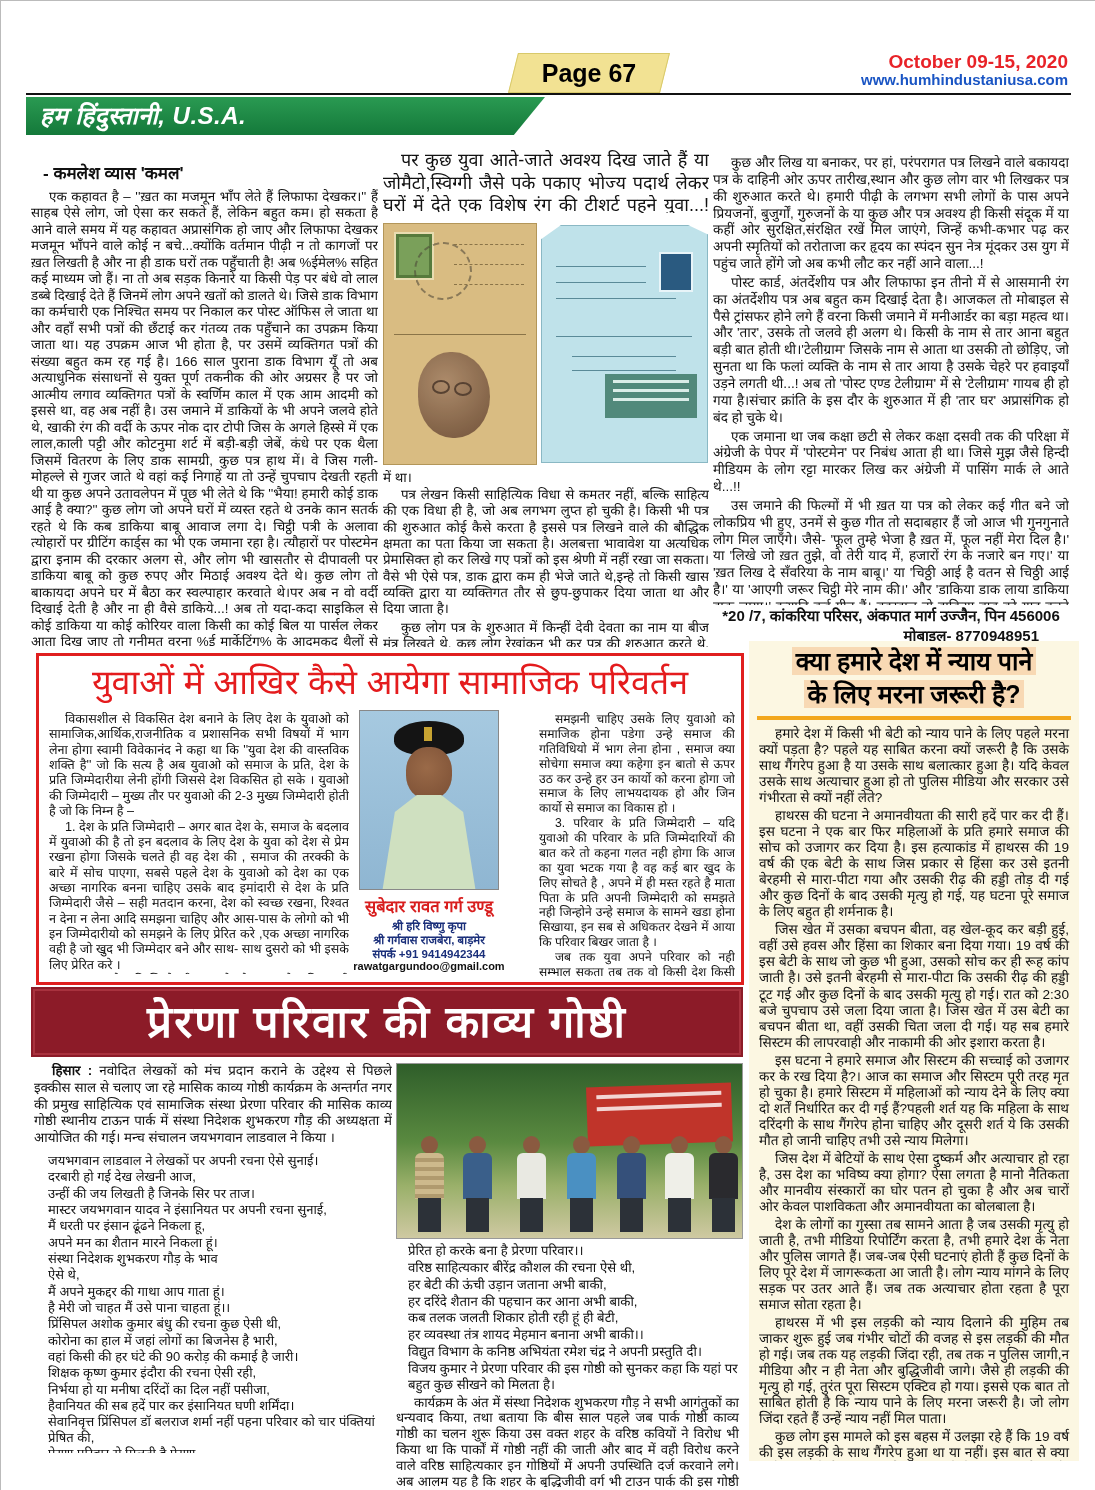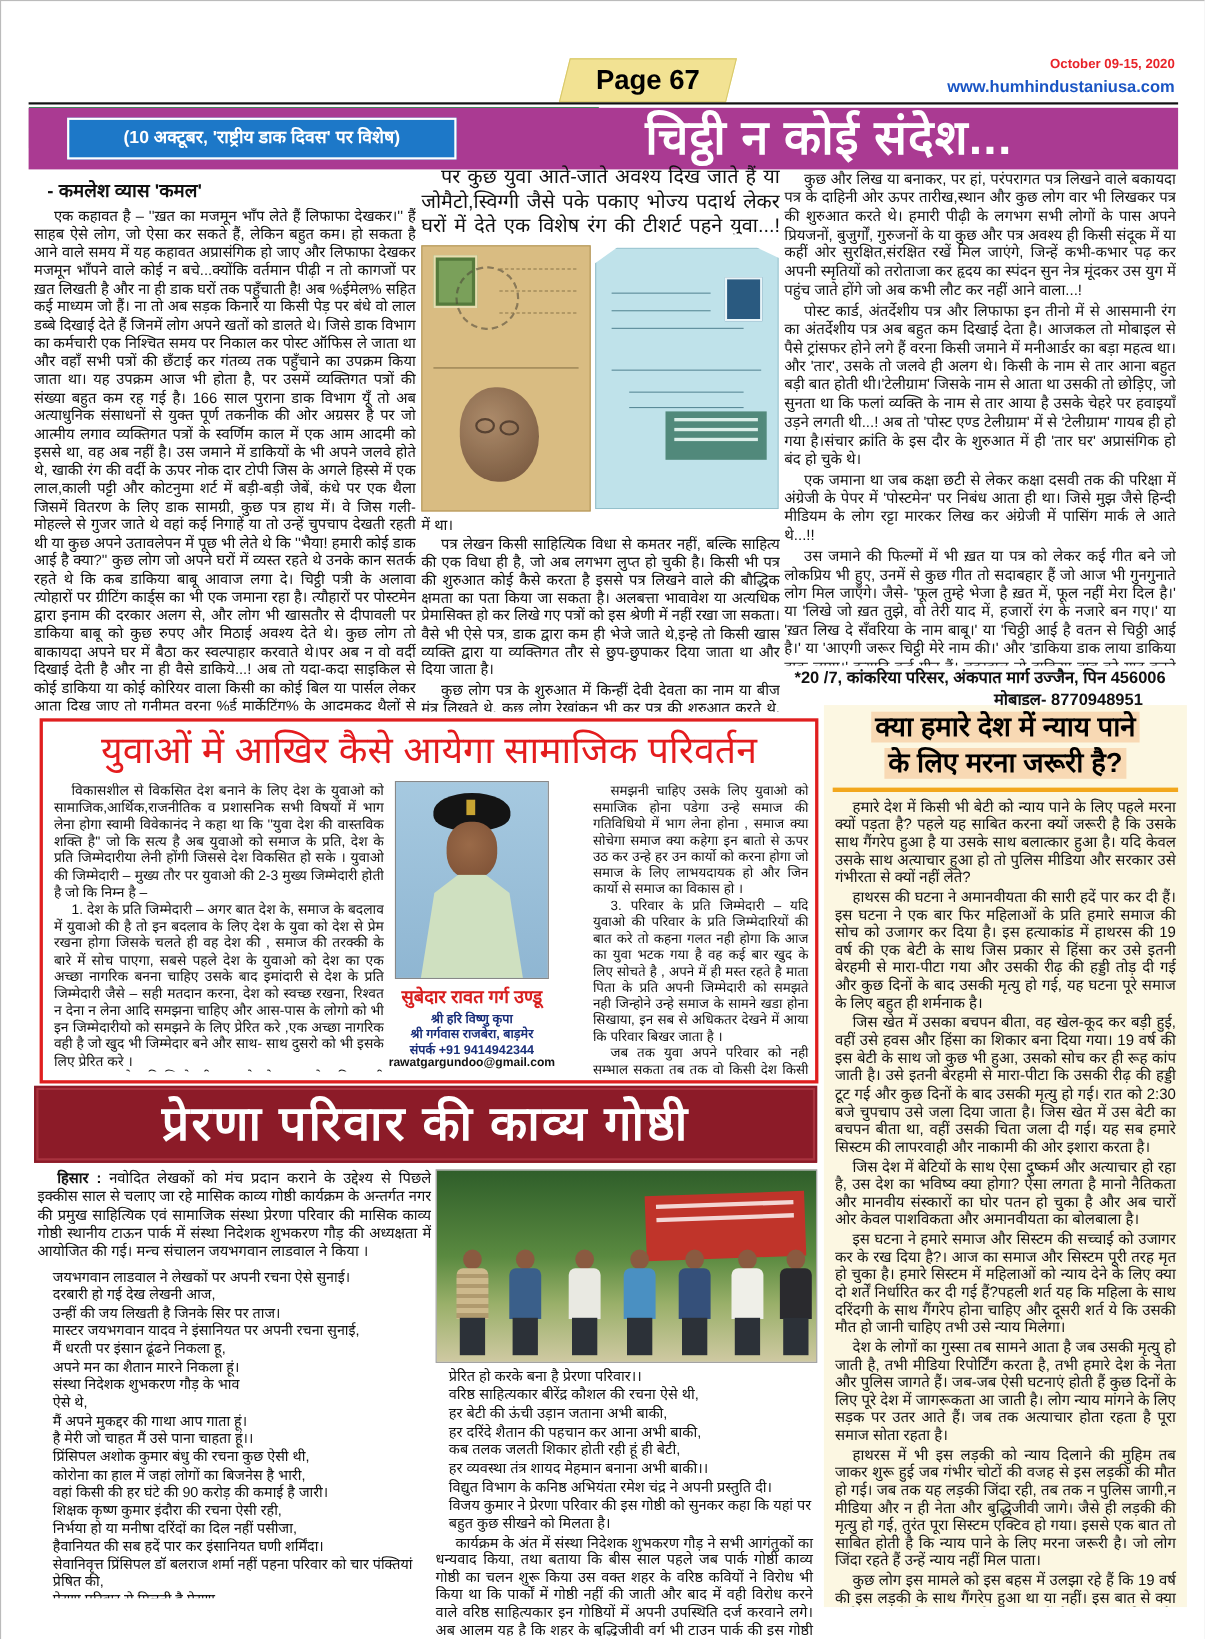--- a/index.html
+++ b/index.html
@@ -9,21 +9,21 @@
   
   .masthead{position:absolute;left:25px;top:52px;width:505px;height:38px;
         background:linear-gradient(180deg,#2a9a52,#14793a);
         clip-path:polygon(0 0,100% 0,94% 100%,0 100%);
         color:#fff;font-weight:bold;font-size:24px;line-height:38px;padding-left:14px;
         font-style:italic;letter-spacing:.5px;margin-top:44px;}
   .pagebox{position:absolute;left:512px;top:52px;width:150px;height:38px;background:#f2e293;
         transform:skewX(-14deg);border:1px solid #d8c96a;}
   .pagebox span{display:block;transform:skewX(14deg);text-align:center;font-weight:bold;
         font-size:25px;line-height:38px;color:#000;}
-  .issuedate{position:absolute;right:28px;top:50px;color:#e82328;font-weight:bold;font-size:12px;text-align:right;}
+  .issuedate{position:absolute;right:28px;top:50px;color:#e82328;font-weight:bold;font-size:19px;text-align:right;}
   .website{position:absolute;right:28px;top:70px;color:#1a55c4;font-weight:bold;font-size:15px;text-align:left;}
   .hrule{position:absolute;left:25px;top:92px;width:1045px;height:2px;background:#111;}
   
   .leadband{position:absolute;left:25px;top:97px;width:1045px;height:56px;background:#aa3a92;}
   .kicker{position:absolute;left:35px;top:9px;width:350px;height:34px;background:#1d78c8;
         border:2px solid #fff;color:#fff;font-weight:bold;font-size:16px;line-height:34px;text-align:center;}
   .leadhead{position:absolute;left:420px;top:0;width:615px;height:56px;color:#fff;font-weight:bold;
         font-size:44px;line-height:56px;text-align:center;letter-spacing:1px;}
   
   .byline{position:absolute;left:42px;top:160px;font-weight:bold;font-size:17px;}
@@ -103,24 +103,20 @@
 <div id="page">
 
   <div class="masthead">हम हिंदुस्तानी, U.S.A.</div>
   <div class="pagebox">
     <span>Page 67</span>
   </div>
   <div class="issuedate">October 09-15, 2020</div>
   <div class="website">www.humhindustaniusa.com</div>
   <div class="hrule"></div>
 
-  <div class="leadband">
-    <div class="kicker">(10 अक्टूबर, 'राष्ट्रीय डाक दिवस' पर विशेष)</div>
-    <div class="leadhead">चिट्ठी न कोई संदेश...</div>
-  </div>
 
   <div class="byline">- कमलेश व्यास 'कमल'</div>
   <div id="col1" class="colbody">
       <p>एक कहावत है  – ''ख़त का मजमून भाँप लेते हैं लिफाफा देखकर।'' हैं साहब ऐसे लोग, जो ऐसा कर सकते हैं, लेकिन बहुत कम। हो सकता है आने वाले समय में यह कहावत अप्रासंगिक हो जाए और लिफाफा देखकर मजमून भाँपने वाले कोई न बचे...क्योंकि वर्तमान पीढ़ी न तो कागजों पर ख़त लिखती है और ना ही डाक घरों तक पहुँचाती है! अब %ईमेल% सहित कई माध्यम जो हैं।  ना तो अब सड़क किनारे या किसी पेड़ पर बंधे वो लाल डब्बे दिखाई देते हैं जिनमें लोग अपने खतों को डालते थे। जिसे डाक विभाग का कर्मचारी एक निश्चित समय पर निकाल कर पोस्ट ऑफिस ले जाता था और वहाँ सभी पत्रों की छँटाई कर गंतव्य तक पहुँचाने का उपक्रम किया जाता था। यह उपक्रम आज भी होता है, पर उसमें व्यक्तिगत पत्रों की संख्या बहुत कम रह गई है। 166 साल पुराना डाक विभाग यूँ तो अब अत्याधुनिक संसाधनों से युक्त पूर्ण तकनीक की ओर अग्रसर है पर जो आत्मीय लगाव व्यक्तिगत पत्रों के स्वर्णिम काल में एक आम आदमी को इससे था, वह अब नहीं है।  उस जमाने में डाकियों के भी अपने जलवे होते थे,  खाकी रंग की वर्दी के ऊपर नोक दार टोपी जिस के अगले हिस्से में एक लाल,काली पट्टी और कोटनुमा शर्ट में बड़ी-बड़ी जेबें, कंधे पर एक थैला जिसमें वितरण के लिए डाक सामग्री, कुछ पत्र हाथ में।  वे जिस गली-मोहल्ले से गुजर जाते थे वहां कई निगाहें या तो उन्हें चुपचाप देखती रहती थी या कुछ अपने उतावलेपन में पूछ भी लेते थे कि ''भैया! हमारी कोई डाक आई है क्या?''  कुछ लोग जो अपने घरों में व्यस्त रहते थे उनके कान सतर्क रहते थे कि कब डाकिया बाबू आवाज लगा दे।  चिट्ठी पत्री के अलावा त्योहारों पर ग्रीटिंग कार्ड्स का भी एक जमाना रहा है। त्यौहारों पर पोस्टमेन द्वारा इनाम की दरकार अलग से, और लोग भी खासतौर से दीपावली पर डाकिया बाबू को कुछ रुपए और मिठाई अवश्य देते थे। कुछ लोग तो बाकायदा अपने घर में बैठा कर स्वल्पाहार करवाते थे।पर अब न वो वर्दी दिखाई देती है और ना ही वैसे डाकिये...! अब तो यदा-कदा साइकिल से कोई डाकिया या कोई कोरियर वाला किसी का कोई बिल या पार्सल लेकर आता दिख जाए तो गनीमत वरना %ई मार्केटिंग% के आदमकद थैलों से लदे मोटरसाइकिल</p>
     </div>
 
   <div id="col2top" class="colbody">
     <p>पर कुछ युवा आते-जाते अवश्य दिख जाते हैं या जोमैटो,स्विग्गी जैसे पके पकाए भोज्य पदार्थ लेकर घरों में देते एक विशेष रंग की टीशर्ट पहने युवा...! पर अब वह सौहार्द,अपनत्व कहीं दिखाई नहीं देता जो व्यक्तिगत पत्रों के ज़माने</p>
   </div>
 
@@ -192,22 +188,22 @@
 
   <div class="art3">
     <h2>
       <span>क्या हमारे देश में न्याय पाने</span><br>
       <span>के लिए मरना जरूरी है?</span>
     </h2>
     <div class="a3body">
         <p>हमारे देश में किसी भी बेटी को न्याय पाने के लिए पहले मरना क्यों पड़ता है? पहले यह साबित करना क्यों जरूरी है कि उसके साथ गैंगरेप हुआ है या उसके साथ बलात्कार हुआ है। यदि केवल उसके साथ अत्याचार हुआ हो तो पुलिस मीडिया और सरकार उसे गंभीरता से क्यों नहीं लेते?</p>
         <p>हाथरस की घटना ने अमानवीयता की सारी हदें पार कर दी हैं। इस घटना ने एक बार फिर महिलाओं के प्रति हमारे समाज की सोच को उजागर कर दिया है। इस हत्याकांड में हाथरस की 19 वर्ष की एक बेटी के साथ जिस प्रकार से हिंसा कर उसे इतनी बेरहमी से मारा-पीटा गया और उसकी रीढ़ की हड्डी तोड़ दी गई और कुछ दिनों के बाद उसकी मृत्यु हो गई, यह घटना पूरे समाज के लिए बहुत ही शर्मनाक है।</p>
         <p>जिस खेत में उसका बचपन बीता, वह खेल-कूद कर बड़ी हुई, वहीं उसे हवस और हिंसा का शिकार बना दिया गया। 19 वर्ष की इस बेटी के साथ जो कुछ भी हुआ, उसको सोच कर ही रूह कांप जाती है। उसे इतनी बेरहमी से मारा-पीटा कि उसकी रीढ़ की हड्डी टूट गई और कुछ दिनों के बाद उसकी मृत्यु हो गई। रात को 2:30 बजे चुपचाप उसे जला दिया जाता है। जिस खेत में उस बेटी का बचपन बीता था, वहीं उसकी चिता जला दी गई। यह सब हमारे सिस्टम की लापरवाही और नाकामी की ओर इशारा करता है।</p>
+        <p>इस घटना ने हमारे समाज और सिस्टम की सच्चाई को उजागर कर के रख दिया है?। आज का समाज और सिस्टम पूरी तरह मृत हो चुका है। हमारे सिस्टम में महिलाओं को न्याय देने के लिए क्या दो शर्तें निर्धारित कर दी गई हैं?पहली शर्त यह कि महिला के साथ दरिंदगी के साथ गैंगरेप होना चाहिए और दूसरी शर्त ये कि उसकी मौत हो जानी चाहिए तभी उसे न्याय मिलेगा।</p>
         <p>जिस देश में बेटियों के साथ ऐसा दुष्कर्म और अत्याचार हो रहा है, उस देश का भविष्य क्या होगा? ऐसा लगता है मानो नैतिकता और मानवीय संस्कारों का घोर पतन हो चुका है और अब चारों ओर केवल पाशविकता और अमानवीयता का बोलबाला है।</p>
-        <p>इस घटना ने हमारे समाज और सिस्टम की सच्चाई को उजागर कर के रख दिया है?। आज का समाज और सिस्टम पूरी तरह मृत हो चुका है। हमारे सिस्टम में महिलाओं को न्याय देने के लिए क्या दो शर्तें निर्धारित कर दी गई हैं?पहली शर्त यह कि महिला के साथ दरिंदगी के साथ गैंगरेप होना चाहिए और दूसरी शर्त ये कि उसकी मौत हो जानी चाहिए तभी उसे न्याय मिलेगा।</p>
         <p>देश के लोगों का गुस्सा तब सामने आता है जब उसकी मृत्यु हो जाती है, तभी मीडिया रिपोर्टिंग करता है, तभी हमारे देश के नेता और पुलिस जागते हैं। जब-जब ऐसी घटनाएं होती हैं कुछ दिनों के लिए पूरे देश में जागरूकता आ जाती है। लोग न्याय मांगने के लिए सड़क पर उतर आते हैं। जब तक अत्याचार होता रहता है पूरा समाज सोता रहता है।</p>
         <p>हाथरस में भी इस लड़की को न्याय दिलाने की मुहिम तब जाकर शुरू हुई जब गंभीर चोटों की वजह से इस लड़की की मौत हो गई। जब तक यह लड़की जिंदा रही, तब तक न पुलिस जागी,न मीडिया और न ही नेता और बुद्धिजीवी जागे। जैसे ही लड़की की मृत्यु हो गई, तुरंत पूरा सिस्टम एक्टिव हो गया। इससे एक बात तो साबित होती है कि न्याय पाने के लिए मरना जरूरी है। जो लोग जिंदा रहते हैं उन्हें न्याय नहीं मिल पाता।</p>
         <p>कुछ लोग इस मामले को इस बहस में उलझा रहे हैं कि 19 वर्ष की इस लड़की के साथ गैंगरेप हुआ था या नहीं। इस बात से क्या फर्क पड़ता है कि उस लड़की के साथ गैंगरेप हुआ था कि नहीं, उसके साथ अत्याचार तो हुआ ही था। बहस इस बात पर होनी चाहिए कि न्याय पाने के लिए यह क्यों साबित करना पड़ता है कि गैंगरेप हुआ है और मरने के बाद ही न्याय क्यों मिलता है?</p>
       </div>
 
   </div>
 
   <div class="banner">
     <div>प्रेरणा परिवार की काव्य गोष्ठी</div>
   </div>

